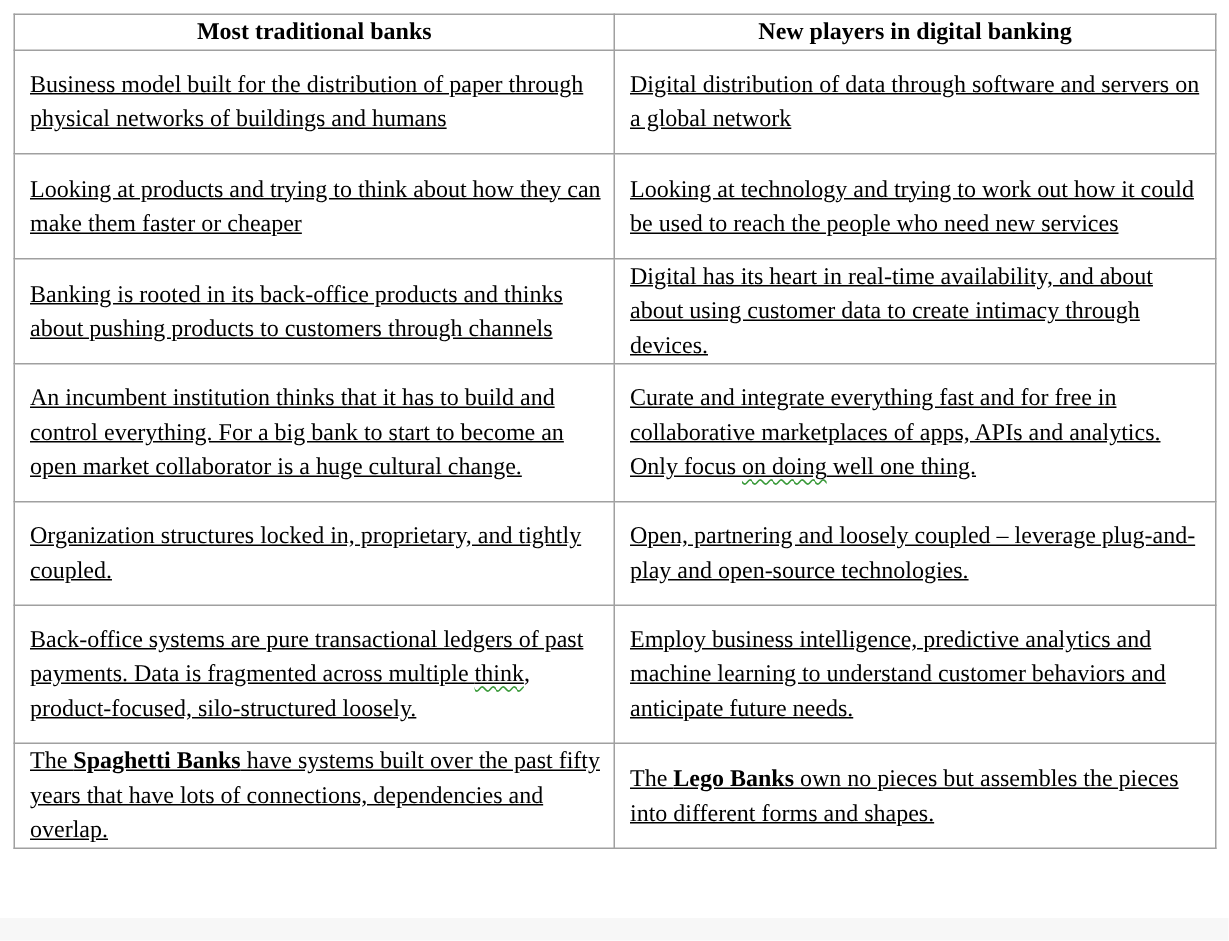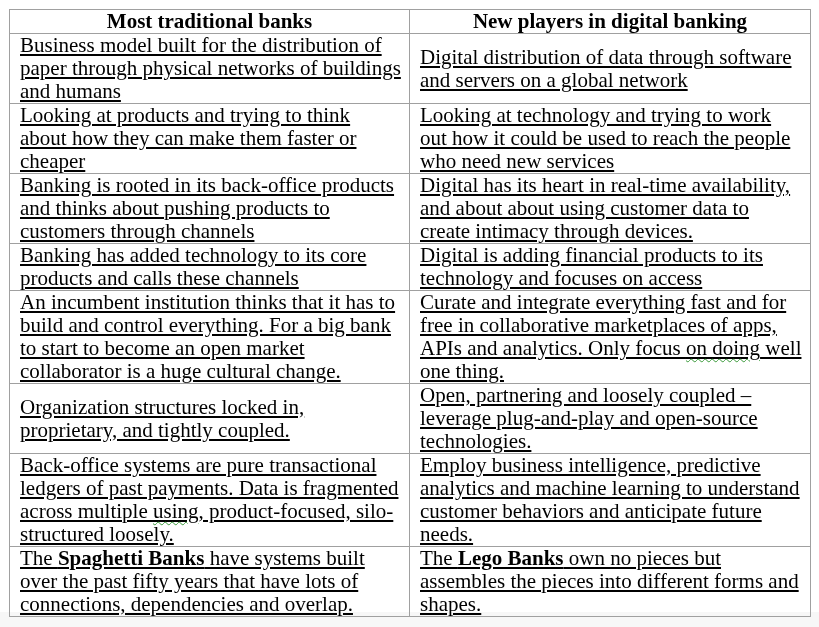--- a/index.html
+++ b/index.html
@@ -15,21 +15,21 @@
       background: linear-gradient(#ffffff 0, #ffffff 612px, #f7f7f7 612px);
     }
     table.cmp {
       position: absolute;
       left: 9px;
       top: 9px;
       width: 801px;
       border-collapse: collapse;
       table-layout: fixed;
       font-family: "Liberation Serif", "DejaVu Serif", serif;
-      font-size: 21px;
+      font-size: 16px;
       line-height: 23px;
       color: #000;
     }
     table.cmp col.c1 { width: 400px; }
     table.cmp col.c2 { width: 401px; }
     table.cmp th, table.cmp td {
       border: 1px solid #a0a0a0;
       vertical-align: middle;
       padding: 0 8px 0 10px;
     }
@@ -75,34 +75,30 @@
       <td>Digital distribution of data through software and servers on a global network</td>
     </tr>
     <tr class="r2">
       <td>Looking at products and trying to think about how they can make them faster or cheaper</td>
       <td>Looking at technology and trying to work out how it could be used to reach the people who need new services</td>
     </tr>
     <tr class="r3">
       <td>Banking is rooted in its back-office products and thinks about pushing products to customers through channels</td>
       <td>Digital has its heart in real-time availability, and about about using customer data to create intimacy through devices.</td>
     </tr>
-    <tr class="r4">
-      <td>Banking has added technology to its core products and calls these channels</td>
-      <td>Digital is adding financial products to its technology and focuses on access</td>
-    </tr>
     <tr class="r5">
       <td>An incumbent institution thinks that it has to build and control everything. For a big bank to start to become an open market collaborator is a huge cultural change.</td>
       <td><span>Curate and integrate everything fast and for free in collaborative marketplaces of apps, APIs and analytics. Only focus </span><span class="squiggle">on  doing</span><span> well one thing.</span></td>
     </tr>
     <tr class="r6">
       <td>Organization structures locked in, proprietary, and tightly coupled.</td>
       <td>Open, partnering and loosely coupled – leverage plug-and-play and open-source technologies.</td>
     </tr>
     <tr class="r7">
-      <td><span>Back-office systems are pure transactional ledgers of past payments. Data is fragmented across multiple </span><span class="squiggle">using</span><span>, product-focused, silo-structured loosely.</span></td>
+      <td><span>Back-office systems are pure transactional ledgers of past payments. Data is fragmented across multiple </span><span class="squiggle">think</span><span>, product-focused, silo-structured loosely.</span></td>
       <td>Employ business intelligence, predictive analytics and machine learning to understand customer behaviors and anticipate future needs.</td>
     </tr>
     <tr class="r8">
       <td><span>The </span><b>Spaghetti Banks</b><span> have systems built over the past fifty years that have lots of connections, dependencies and overlap.</span></td>
       <td><span>The </span><b>Lego Banks</b><span> own no pieces but assembles the pieces into different forms and shapes.</span></td>
     </tr>
   </tbody>
 </table>
 
 </body></html>

